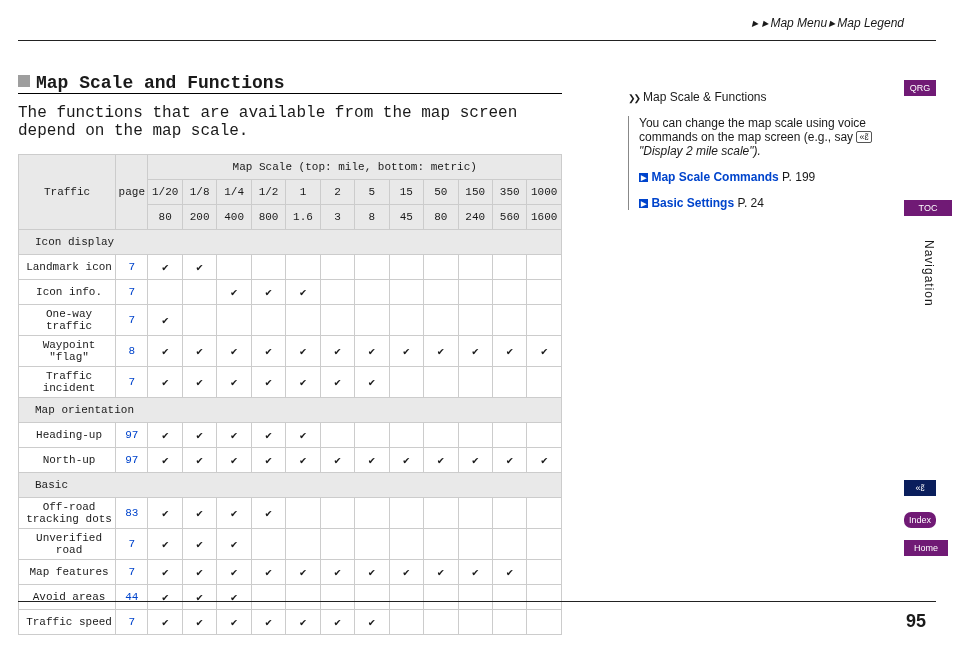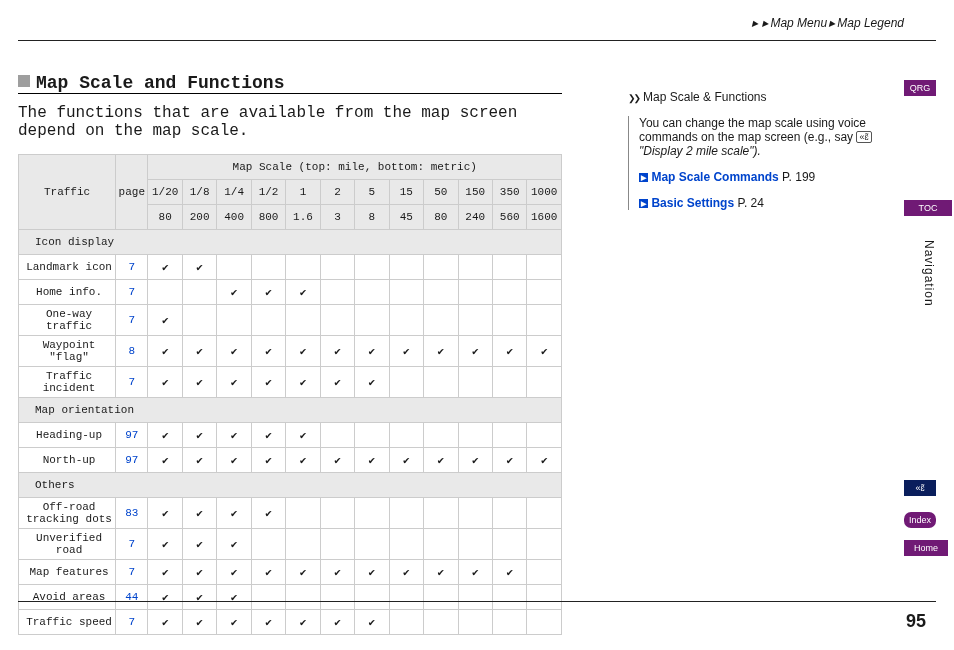--- a/index.html
+++ b/index.html
@@ -106,21 +106,21 @@
             <td class="sc"></td>
             <td class="sc"></td>
             <td class="sc"></td>
             <td class="sc"></td>
             <td class="sc"></td>
             <td class="sc"></td>
             <td class="sc"></td>
             <td class="sc"></td>
           </tr>
           <tr>
-            <td class="fn">Home info.</td>
+            <td class="fn">Icon info.</td>
             <td class="pg"><a href="#">7</a></td>
             <td class="sc"></td>
             <td class="sc"></td>
             <td class="sc"><span class="ck">✔</span></td>
             <td class="sc"><span class="ck">✔</span></td>
             <td class="sc"><span class="ck">✔</span></td>
             <td class="sc"></td>
             <td class="sc"></td>
             <td class="sc"></td>
             <td class="sc"></td>
@@ -205,21 +205,21 @@
             <td class="sc"><span class="ck">✔</span></td>
             <td class="sc"><span class="ck">✔</span></td>
             <td class="sc"><span class="ck">✔</span></td>
             <td class="sc"><span class="ck">✔</span></td>
             <td class="sc"><span class="ck">✔</span></td>
             <td class="sc"><span class="ck">✔</span></td>
             <td class="sc"><span class="ck">✔</span></td>
             <td class="sc"><span class="ck">✔</span></td>
           </tr>
           <tr class="section">
-            <td colspan="14">Others</td>
+            <td colspan="14">Basic</td>
           </tr>
           <tr>
             <td class="fn">Off-road tracking dots</td>
             <td class="pg"><a href="#">83</a></td>
             <td class="sc"><span class="ck">✔</span></td>
             <td class="sc"><span class="ck">✔</span></td>
             <td class="sc"><span class="ck">✔</span></td>
             <td class="sc"><span class="ck">✔</span></td>
             <td class="sc"></td>
             <td class="sc"></td>

